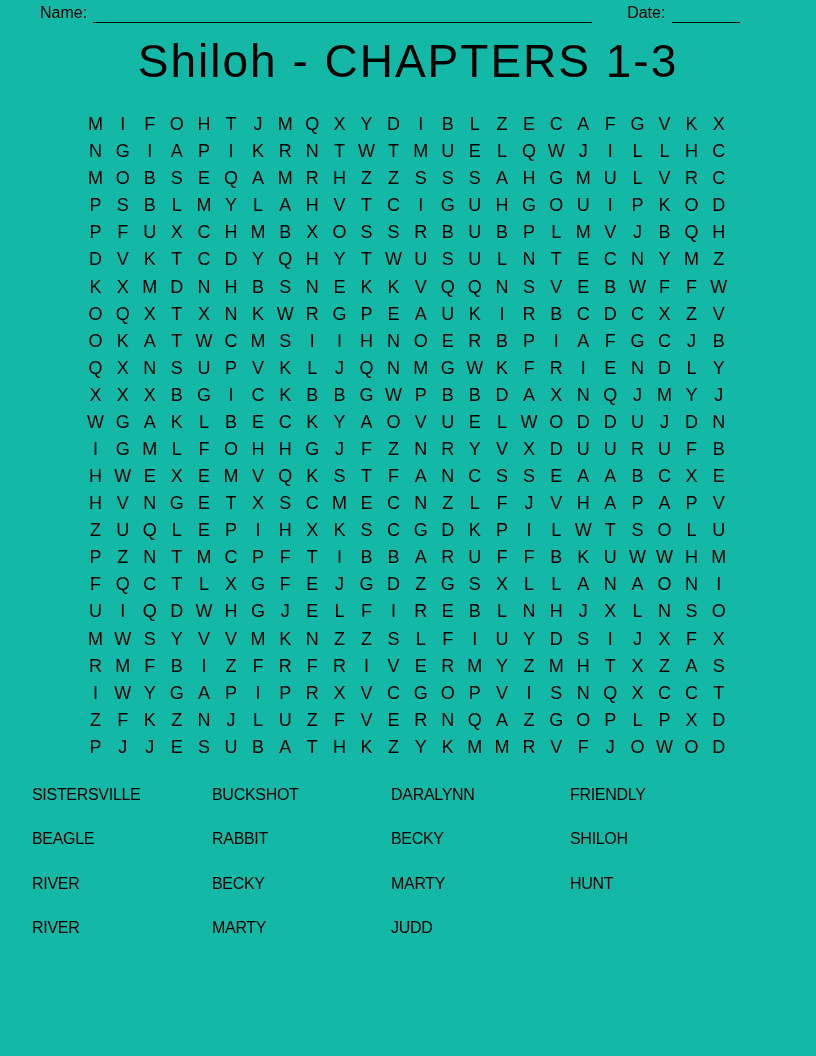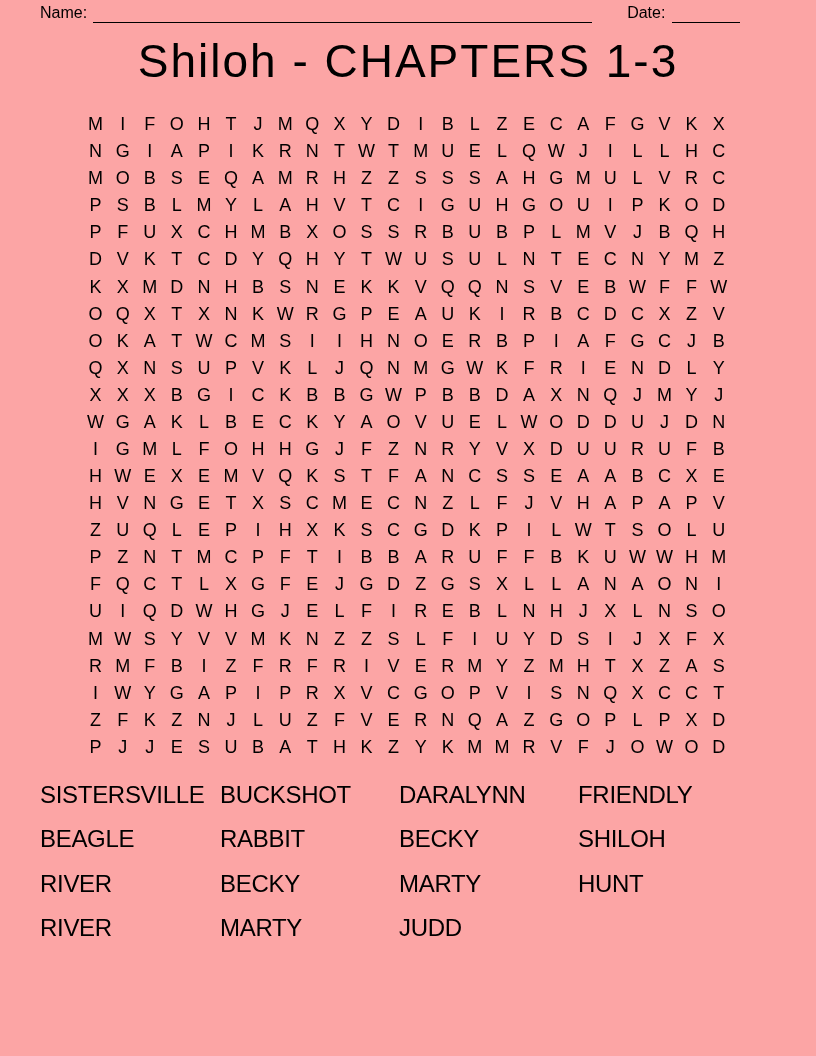--- a/index.html
+++ b/index.html
@@ -1,21 +1,21 @@
 <!DOCTYPE html>
 <html><head>
 <meta charset="utf-8">
 <style>
   html, body { margin: 0; padding: 0; background: #e8e8e8; }
   .page {
     position: relative;
     width: 816px;
     height: 1056px;
     margin: 0 auto;
-    background: #fca5a5;
+    background: #14b8a6;
     font-family: "Liberation Sans", sans-serif;
     color: #000000;
     overflow: hidden;
   }
 
   
   .header {
     position: absolute;
     top: 3px;
     left: 40px;
@@ -61,26 +61,26 @@
     display: flex;
     align-items: center;
     justify-content: center;
     font-size: 18px;
     font-weight: 500;
   }
 
   
   .words {
     position: absolute;
-    left: 40px;
+    left: 32px;
     top: 773px;
     display: grid;
     grid-template-columns: 180px 179px 179px 178px;
     grid-auto-rows: 44.3px;
-    font-size: 24px;
+    font-size: 16px;
   }
   .word {
     display: flex;
     align-items: center;
     letter-spacing: -0.3px;
     font-weight: 500;
     white-space: nowrap;
   }
 </style>
 </head>

